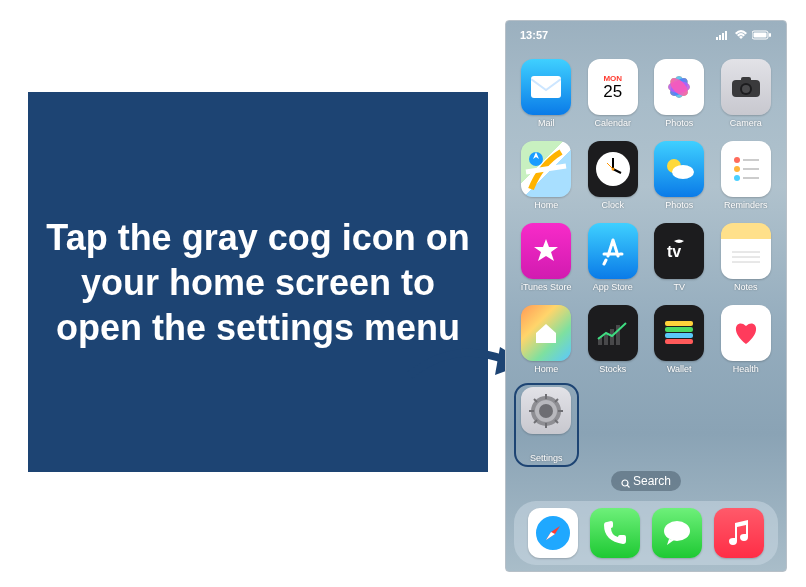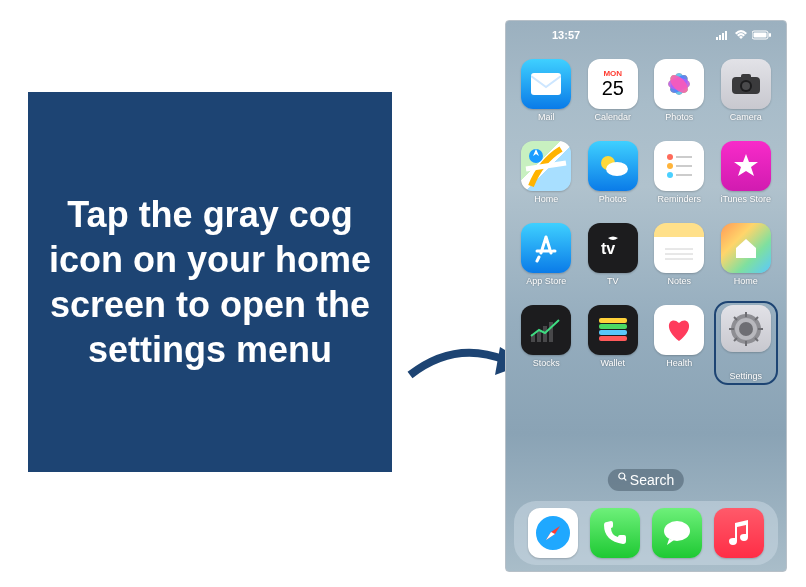--- a/index.html
+++ b/index.html
@@ -9,21 +9,21 @@
     height: 587px;
     background: #fff;
     font-family: -apple-system, BlinkMacSystemFont, "Segoe UI", Arial, sans-serif;
     position: relative;
     overflow: hidden;
   }
   .callout {
     position: absolute;
     left: 28px;
     top: 92px;
-    width: 364px;
+    width: 460px;
     height: 380px;
     background: #1d4473;
     color: #fff;
     font-weight: 700;
     font-size: 36px;
     line-height: 1.25;
     display: flex;
     align-items: center;
     justify-content: center;
     text-align: center;
@@ -49,40 +49,39 @@
   }
   .status-bar {
     height: 20px;
     display: flex;
     align-items: center;
     justify-content: space-between;
     padding: 4px 14px 0 14px;
     color: #fff;
     font-size: 11px;
     font-weight: 600;
-    margin-left: 32px;
   }
   .status-right { display: flex; align-items: center; gap: 4px; }
   .grid {
     padding: 14px 12px 0 12px;
     display: grid;
     grid-template-columns: repeat(4, 1fr);
     grid-auto-rows: 76px;
     column-gap: 10px;
     row-gap: 6px;
   }
   .app {
     display: flex;
     flex-direction: column;
     align-items: center;
     cursor: pointer;
   }
   .icon-box {
     width: 50px;
-    height: 50px;
+    height: 56px;
     border-radius: 12px;
     display: flex;
     align-items: center;
     justify-content: center;
     box-shadow: 0 1px 2px rgba(0,0,0,0.2);
   }
   .app-label {
     color: #fff;
     font-size: 9px;
     margin-top: 3px;
@@ -97,25 +96,25 @@
     margin: -4px;
     gap: 16px;
   }
   .search-pill {
     position: absolute;
     bottom: 80px;
     left: 50%;
     transform: translateX(-50%);
     background: rgba(90,110,125,0.7);
     color: #fff;
-    font-size: 14px;
+    font-size: 12px;
     padding: 3px 10px;
     border-radius: 12px;
     display: flex;
-    align-items: flex-start;
+    align-items: flex-end;
     gap: 3px;
   }
   .dock {
     position: absolute;
     bottom: 6px;
     left: 8px;
     right: 8px;
     height: 64px;
     background: rgba(200,215,225,0.55);
     border-radius: 22px;
@@ -128,21 +127,21 @@
   
   .bg-white { background: #fff; }
   .bg-grad-blue { background: linear-gradient(180deg,#3fd0ff,#0a7be8); }
   .bg-dark { background: #1c1c1e; }
   .bg-lgray { background: linear-gradient(180deg,#e2e2e7,#c8c8cf); }
   .bg-pink { background: linear-gradient(180deg,#f82bc9,#d11bb0); }
   .bg-green { background: linear-gradient(180deg,#6ef07a,#1ec933); }
   .bg-red { background: linear-gradient(180deg,#ff5a6a,#ff2d46); }
   .cal-inner { text-align:center; line-height:1; }
   .cal-day { color:#ff3b30; font-size:8px; font-weight:600; }
-  .cal-num { color:#000; font-size:20px; font-weight:400; }
+  .cal-num { color:#000; font-size:17px; font-weight:400; }
 </style>
 </head>
 <body>
 
 <div class="callout">
   <span>Tap the gray cog icon on your home screen to open the settings menu</span>
 </div>
 
 <svg class="arrow" width="130" height="60" viewBox="0 0 130 60">
   <path d="M5 40 Q 50 5 100 25" stroke="#1d4473" stroke-width="8" fill="none"></path>
@@ -228,20 +227,32 @@
         <svg width="50" height="50" viewBox="0 0 50 50">
             <path d="M10 45 Q20 20 40 8" stroke="#ffb300" stroke-width="6" fill="none"></path>
             <path d="M5 28 L45 22" stroke="#fff" stroke-width="5"></path>
             <circle cx="15" cy="15" r="7" fill="#1a9cff"></circle>
             <path d="M15 8 L18 15 L15 13 L12 15 Z" fill="#fff"></path>
           </svg>
       </div>
       <span class="app-label">Home</span>
     </div>
 
+    <div class="app">
+      <div class="icon-box bg-dark">
+        <svg width="40" height="40" viewBox="0 0 40 40">
+            <circle cx="20" cy="20" r="17" fill="#fff"></circle>
+            <line x1="20" y1="20" x2="20" y2="9" stroke="#000" stroke-width="2"></line>
+            <line x1="20" y1="20" x2="28" y2="24" stroke="#000" stroke-width="2"></line>
+            <line x1="20" y1="20" x2="14" y2="14" stroke="#ff9500" stroke-width="1"></line>
+            <circle cx="20" cy="20" r="1.5" fill="#ff9500"></circle>
+          </svg>
+      </div>
+      <span class="app-label">Clock</span>
+    </div>
 
     <div class="app">
       <div class="icon-box bg-grad-blue">
         <svg width="36" height="30" viewBox="0 0 36 30">
             <circle cx="13" cy="12" r="7" fill="#ffd93a"></circle>
             <ellipse cx="22" cy="18" rx="11" ry="7" fill="#fff"></ellipse>
           </svg>
       </div>
       <span class="app-label">Photos</span>
     </div>

